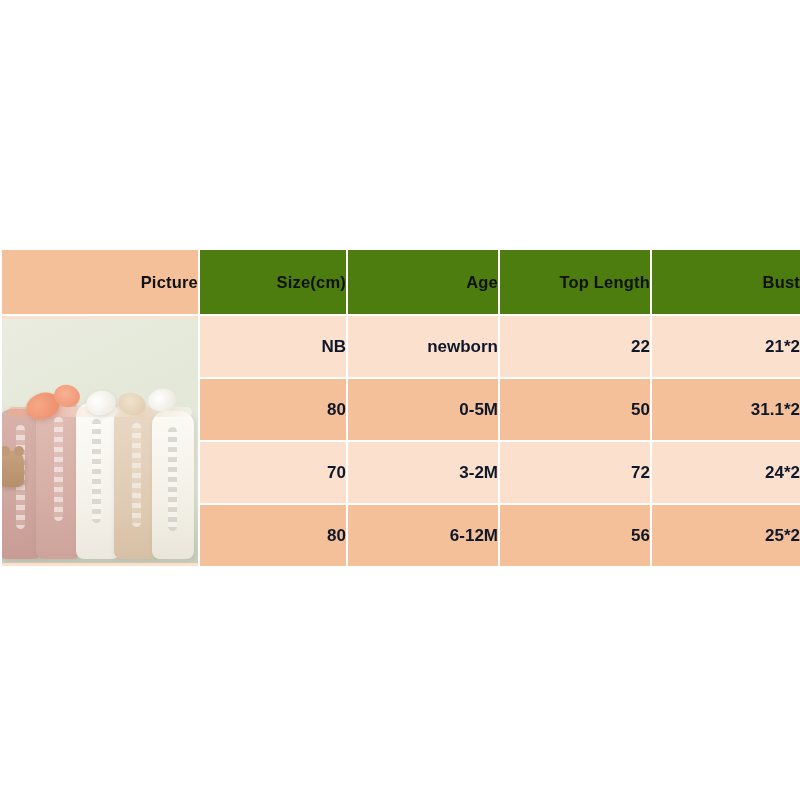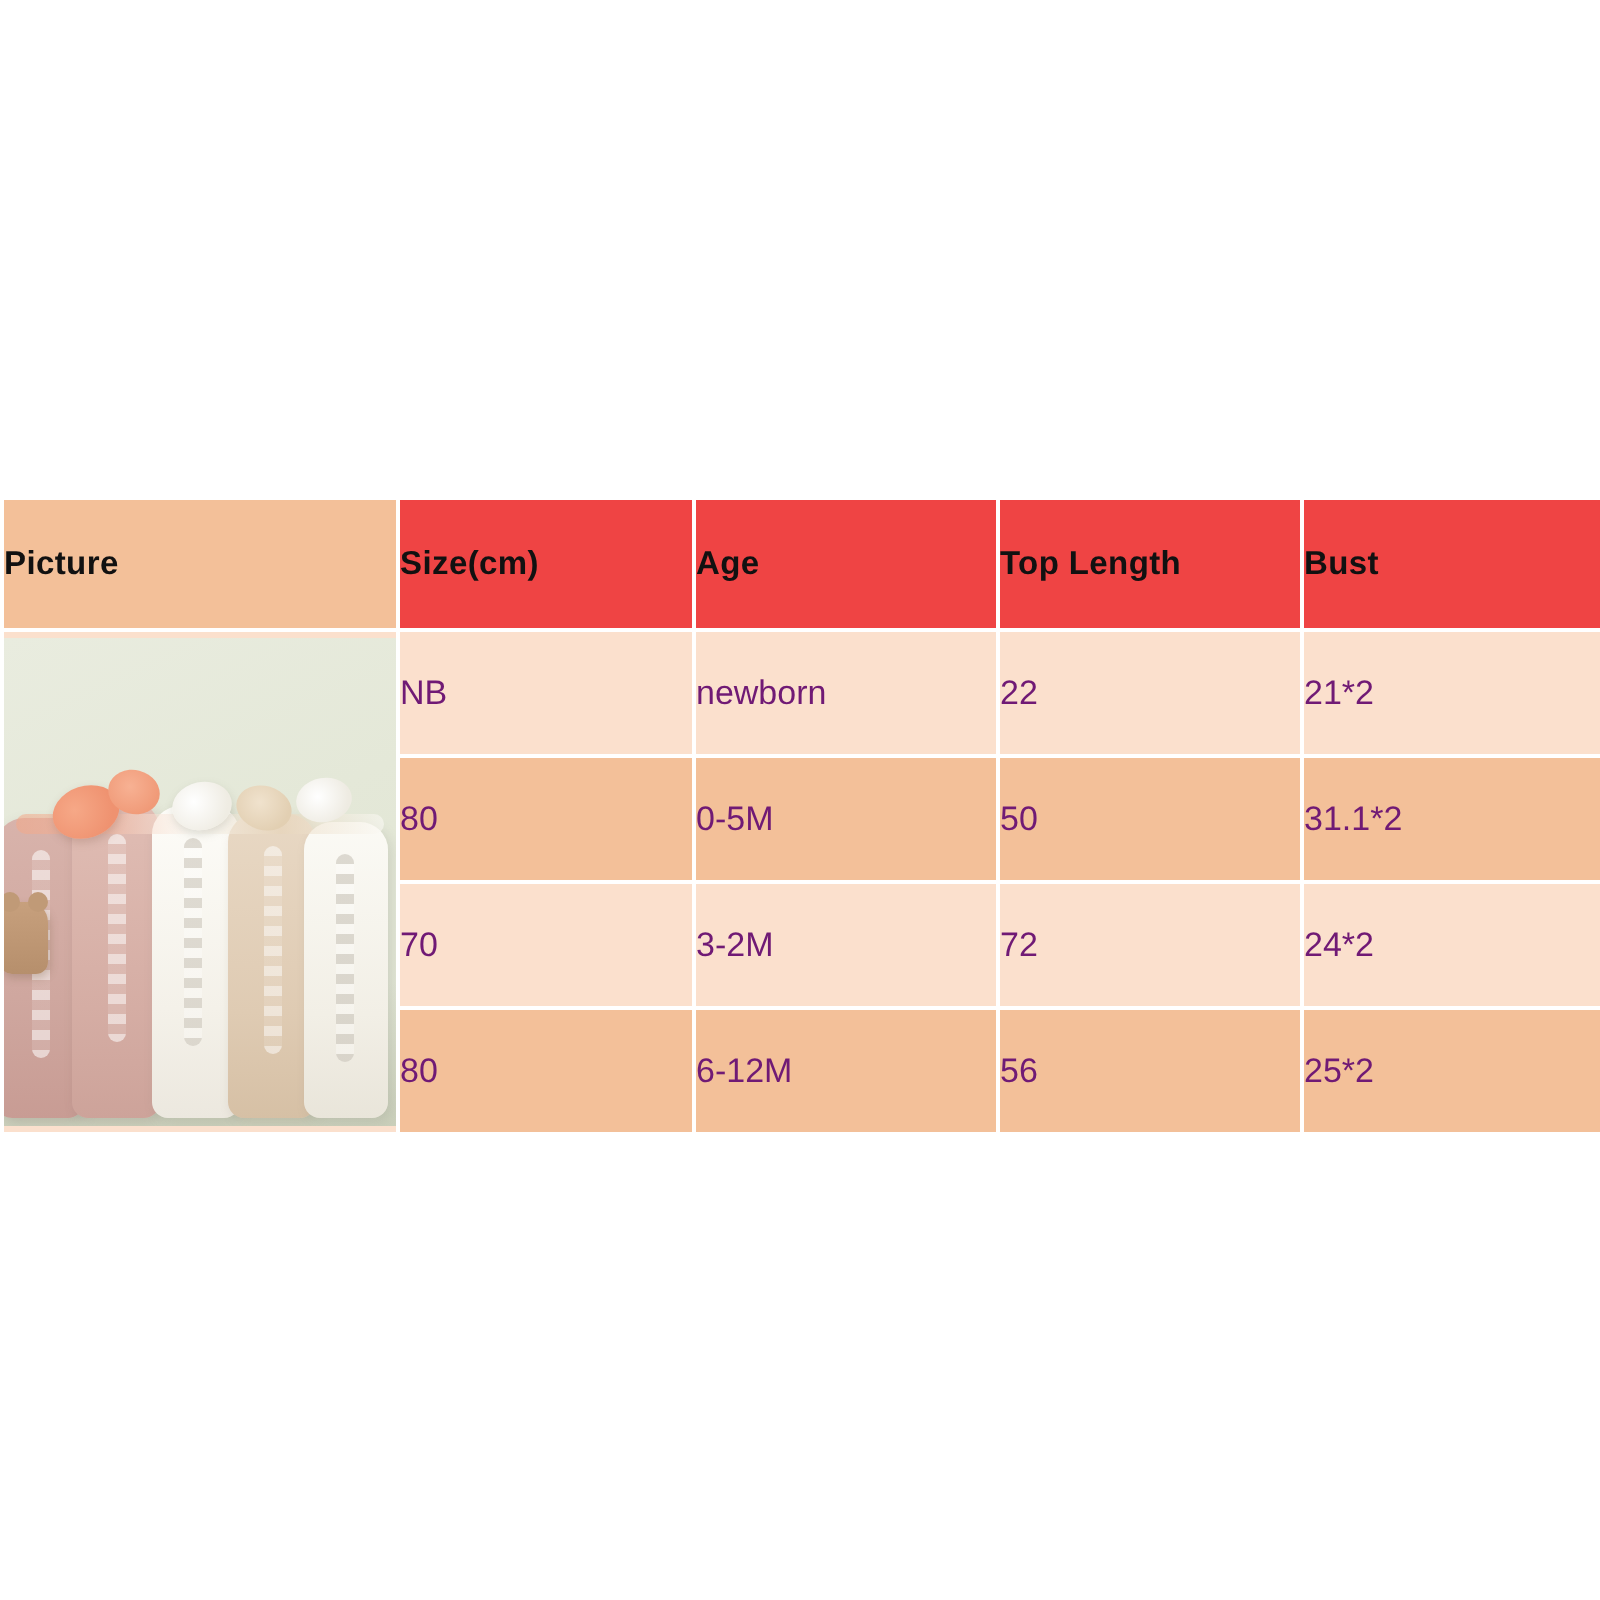--- a/index.html
+++ b/index.html
@@ -24,46 +24,46 @@
     left: 0;
     top: 248px;
     width: 800px;
     border-collapse: collapse;
     table-layout: fixed;
   }
   .size-chart td, .size-chart th {
     padding: 0;
     margin: 0;
     border: 2px solid #ffffff;
-    text-align: left;
+    text-align: right;
     vertical-align: middle;
   }
   .col-pic   { width: 198px; }
   .col-size  { width: 148px; }
   .col-age   { width: 152px; }
   .col-top   { width: 152px; }
   .col-bust  { width: 150px; }
 
   .header-row th {
     height: 64px;
-    background: #ef4444;
+    background: #4d7c0f;
     color: #111111;
     font-size: 16.5px;
     font-weight: bold;
     letter-spacing: 0.2px;
   }
   .header-row th.pic-head {
     background: #f3c099;
   }
 
   .data-row td {
     height: 61px;
     font-size: 17px;
-    color: #701a75;
-    font-weight: normal;
+    color: #0f172a;
+    font-weight: bold;
   }
   .row-light td { background: #fbe0cd; }
   .row-dark  td { background: #f3c099; }
 
   
   .pic-cell {
     background: #e6e9dc;
     padding: 0;
     position: relative;
     overflow: hidden;

